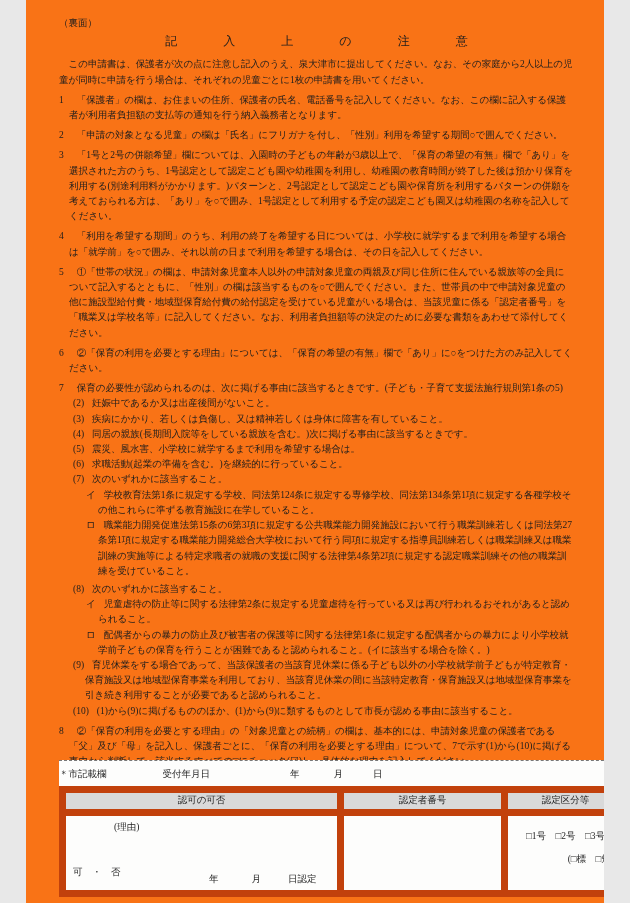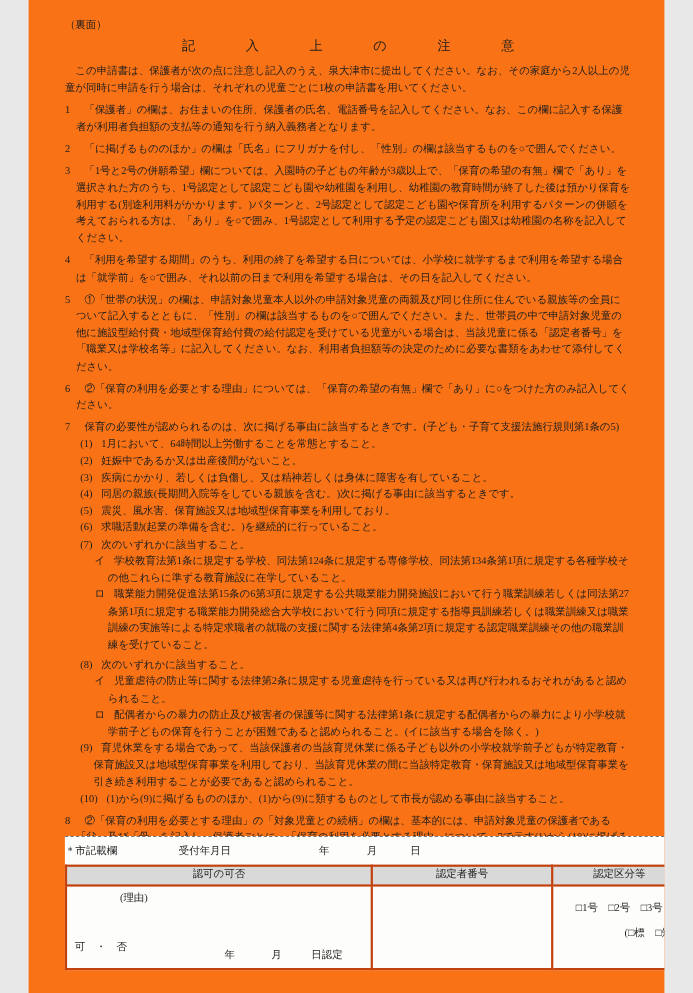--- a/index.html
+++ b/index.html
@@ -25,21 +25,21 @@
 
   .office{position:absolute;left:33px;top:760px;width:565px;background:#fdfdfc;}
   .dashline{border-top:1px dashed #777;height:0;margin-bottom:6px;}
   .receipt-row{height:17px;white-space:nowrap;}
   .r-label{margin-left:56px;}
   .r-y{margin-left:80px;}
   .r-m{margin-left:34px;}
   .r-d{margin-left:30px;}
 
   table.atable{border-collapse:collapse;width:564px;margin-top:2px;table-layout:fixed;}
-  .atable th,.atable td{border:2px solid #c2410c;font-weight:normal;font-size:9.5px;}
+  .atable th,.atable td{border:7px solid #c2410c;font-weight:normal;font-size:9.5px;}
   .atable th{background:#d9d9d9;height:16px;text-align:center;padding:0;}
   .atable td{height:74px;vertical-align:top;padding:0;}
   td.c1{position:relative;}
   .reason-lbl{position:absolute;left:48px;top:4px;}
   .kahi{position:absolute;left:7px;top:49px;text-align:right;}
   .certline{position:absolute;left:143px;bottom:3px;white-space:nowrap;}
   .ct-m{margin-left:33px;}
   .ct-d{margin-left:27px;}
   td.c3{text-align:center;}
   .cat-line1{margin-top:13px;white-space:nowrap;}
@@ -51,37 +51,36 @@
 <div class="page">
 
   <div class="ura">（裏面）</div>
 
   <div class="title"><span>記入上の注意</span></div>
 
   <p class="intro">　この申請書は、保護者が次の点に注意し記入のうえ、泉大津市に提出してください。なお、その家庭から2人以上の児童が同時に申請を行う場合は、それぞれの児童ごとに1枚の申請書を用いてください。</p>
 
   <div class="note"><span class="num">1</span><span>「保護者」の欄は、お住まいの住所、保護者の氏名、電話番号を記入してください。なお、この欄に記入する保護者が利用者負担額の支払等の通知を行う納入義務者となります。</span></div>
 
-  <div class="note"><span class="num">2</span><span>「に掲げるもののほか」の欄は「氏名」にフリガナを付し、「性別」の欄は該当するものを○で囲んでください。</span></div>
+  <div class="note"><span class="num">2</span><span>「申請の対象となる児童」の欄は「氏名」にフリガナを付し、「性別」利用を希望する期間○で囲んでください。</span></div>
 
   <div class="note"><span class="num">3</span><span>「1号と2号の併願希望」欄については、入園時の子どもの年齢が3歳以上で、「保育の希望の有無」欄で「あり」を選択された方のうち、1号認定として認定こども園や幼稚園を利用し、幼稚園の教育時間が終了した後は預かり保育を利用する(別途利用料がかかります。)パターンと、2号認定として認定こども園や保育所を利用するパターンの併願を考えておられる方は、「あり」を○で囲み、1号認定として利用する予定の認定こども園又は幼稚園の名称を記入してください。</span></div>
 
   <div class="note"><span class="num">4</span><span>「利用を希望する期間」のうち、利用の終了を希望する日については、小学校に就学するまで利用を希望する場合は「就学前」を○で囲み、それ以前の日まで利用を希望する場合は、その日を記入してください。</span></div>
 
   <div class="note"><span class="num">5</span><span>①「世帯の状況」の欄は、申請対象児童本人以外の申請対象児童の両親及び同じ住所に住んでいる親族等の全員について記入するとともに、「性別」の欄は該当するものを○で囲んでください。また、世帯員の中で申請対象児童の他に施設型給付費・地域型保育給付費の給付認定を受けている児童がいる場合は、当該児童に係る「認定者番号」を「職業又は学校名等」に記入してください。なお、利用者負担額等の決定のために必要な書類をあわせて添付してください。</span></div>
 
   <div class="note"><span class="num">6</span><span>②「保育の利用を必要とする理由」については、「保育の希望の有無」欄で「あり」に○をつけた方のみ記入してください。</span></div>
 
   <div class="note"><span class="num">7</span><span>保育の必要性が認められるのは、次に掲げる事由に該当するときです。(子ども・子育て支援法施行規則第1条の5)</span></div>
 
-  <div class="reason"><span class="num">(1)</span><span>1月において、64時間以上労働することを常態とすること。</span></div>
   <div class="reason"><span class="num">(2)</span><span>妊娠中であるか又は出産後間がないこと。</span></div>
   <div class="reason"><span class="num">(3)</span><span>疾病にかかり、若しくは負傷し、又は精神若しくは身体に障害を有していること。</span></div>
   <div class="reason"><span class="num">(4)</span><span>同居の親族(長期間入院等をしている親族を含む。)次に掲げる事由に該当するときです。</span></div>
-  <div class="reason"><span class="num">(5)</span><span>震災、風水害、保育施設又は地域型保育事業を利用しており。</span></div>
+  <div class="reason"><span class="num">(5)</span><span>震災、風水害、小学校に就学するまで利用を希望する場合は。</span></div>
   <div class="reason"><span class="num">(6)</span><span>求職活動(起業の準備を含む。)を継続的に行っていること。</span></div>
   <div class="reason"><span class="num">(7)</span><span>次のいずれかに該当すること。</span></div>
   <div class="sub"><span class="num">イ</span><span>学校教育法第1条に規定する学校、同法第124条に規定する専修学校、同法第134条第1項に規定する各種学校その他これらに準ずる教育施設に在学していること。</span></div>
   <div class="sub"><span class="num">ロ</span><span>職業能力開発促進法第15条の6第3項に規定する公共職業能力開発施設において行う職業訓練若しくは同法第27条第1項に規定する職業能力開発総合大学校において行う同項に規定する指導員訓練若しくは職業訓練又は職業訓練の実施等による特定求職者の就職の支援に関する法律第4条第2項に規定する認定職業訓練その他の職業訓練を受けていること。</span></div>
   <div class="reason mt3"><span class="num">(8)</span><span>次のいずれかに該当すること。</span></div>
   <div class="sub"><span class="num">イ</span><span>児童虐待の防止等に関する法律第2条に規定する児童虐待を行っている又は再び行われるおそれがあると認められること。</span></div>
   <div class="sub"><span class="num">ロ</span><span>配偶者からの暴力の防止及び被害者の保護等に関する法律第1条に規定する配偶者からの暴力により小学校就学前子どもの保育を行うことが困難であると認められること。(イに該当する場合を除く。)</span></div>
   <div class="reason"><span class="num">(9)</span><span>育児休業をする場合であって、当該保護者の当該育児休業に係る子ども以外の小学校就学前子どもが特定教育・保育施設又は地域型保育事業を利用しており、当該育児休業の間に当該特定教育・保育施設又は地域型保育事業を引き続き利用することが必要であると認められること。</span></div>
   <div class="reason"><span class="num">(10)</span><span>(1)から(9)に掲げるもののほか、(1)から(9)に類するものとして市長が認める事由に該当すること。</span></div>
 

